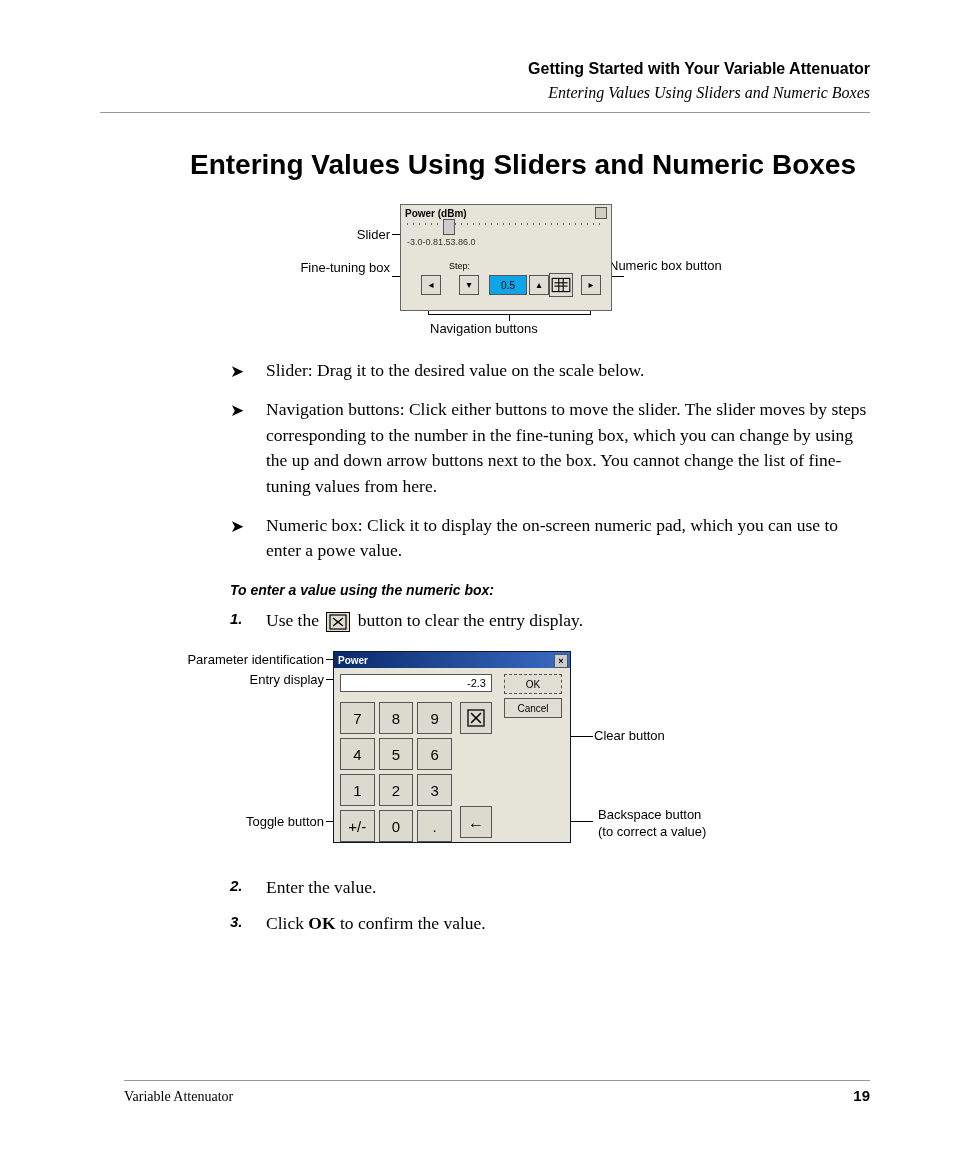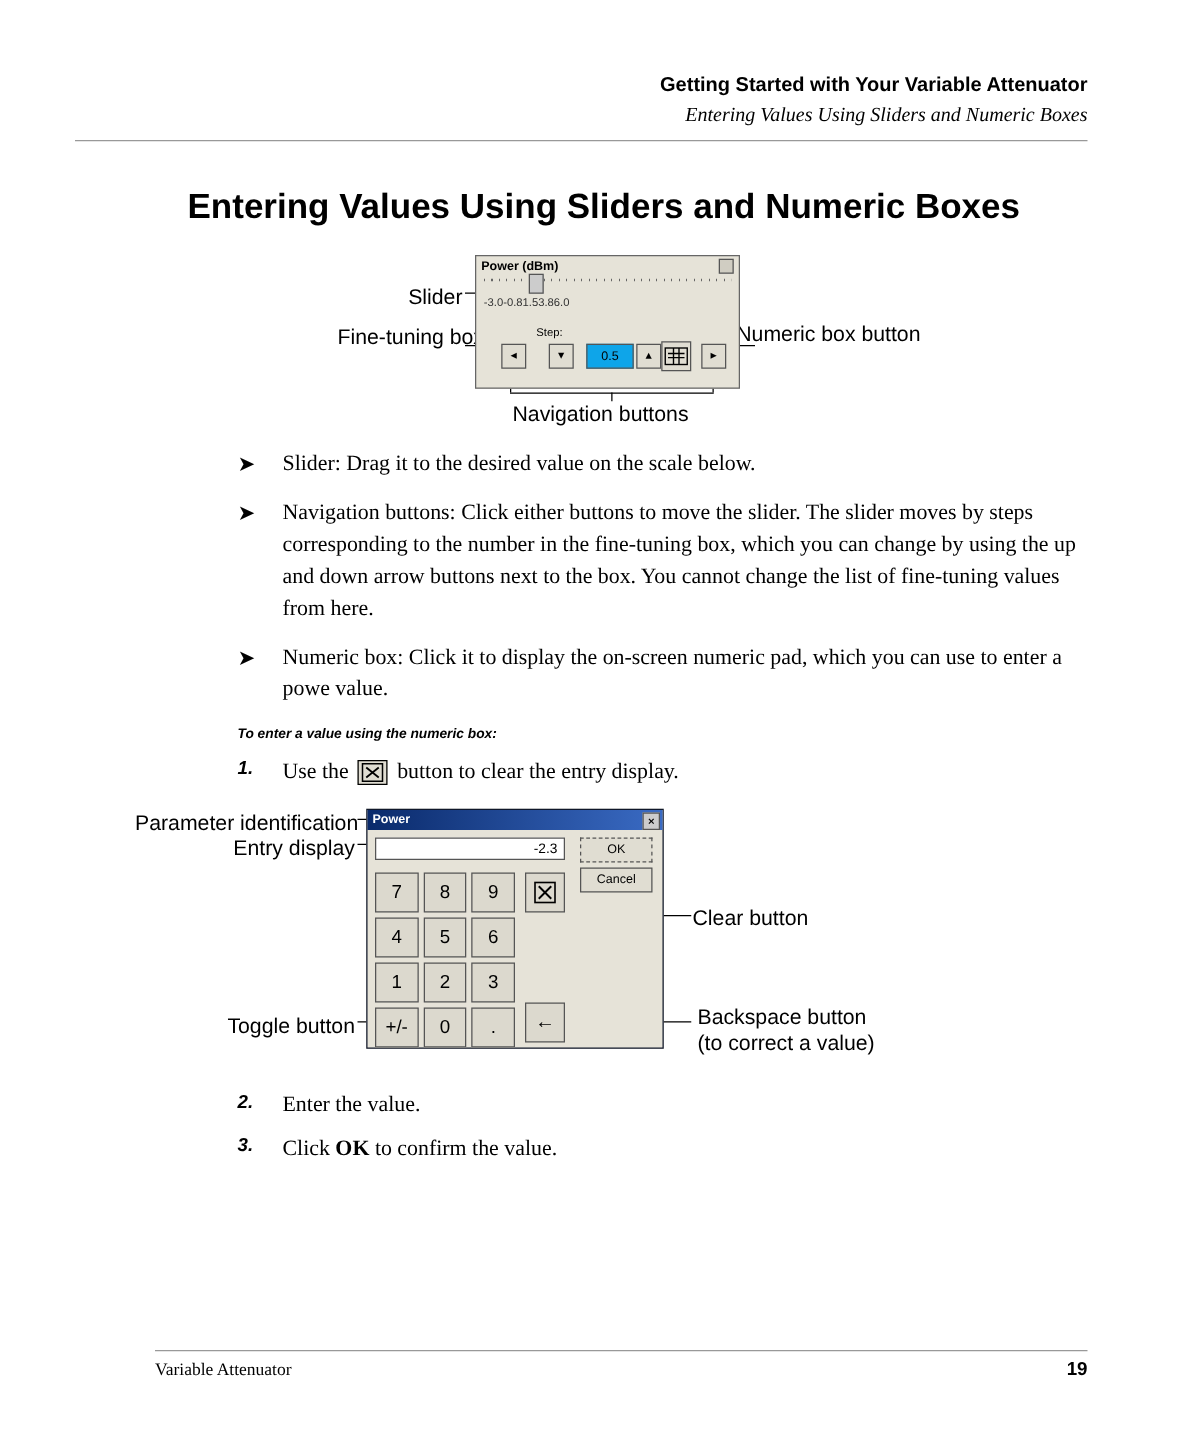--- a/index.html
+++ b/index.html
@@ -1,41 +1,41 @@
 <!DOCTYPE html>
 <html><head>
 <meta charset="utf-8">
 <style>
 html,body{margin:0;padding:0;background:#fff;font-family:Georgia,'Times New Roman',serif;color:#000}
-.page{width:954px;height:1159px;position:relative;box-sizing:border-box;padding:60px 84px 40px 60px}
+.page{width:954px;height:1159px;position:relative;box-sizing:border-box;padding:60px 84px 40px 100px}
 .hdr{text-align:right;font-family:Verdana,Arial,sans-serif}
 .hdr .chap{font-weight:700;font-size:16px;margin-bottom:6px}
 .hdr .sub{font-style:italic;font-family:Georgia,serif;font-size:16px;margin-bottom:10px}
 .hdr hr{border:none;border-top:1.5px solid #999;margin:0}
 h1{font-family:Verdana,Arial,sans-serif;font-weight:800;font-size:28px;line-height:1.25;margin:34px 0 22px 90px}
 .body{margin-left:130px;margin-right:0;font-size:17.5px;line-height:1.45}
 .lead{margin-bottom:18px}
 .fig1-wrap{position:relative;width:500px;margin:8px auto 24px;height:130px;font-family:Arial,sans-serif}
-.lbl{position:absolute;font-size:17px;white-space:nowrap}
+.lbl{position:absolute;font-size:13px;white-space:nowrap}
 .lblR{text-align:right}
 .line{position:absolute;background:#000}
 .fig1{position:absolute;left:100px;top:0;width:210px;height:105px;border:1px solid #666;background:#e6e3d8}
 .fig1 .title{position:absolute;left:4px;top:3px;font:700 10px Arial}
 .fig1 .bar{position:absolute;left:6px;top:18px;right:6px;height:2px;background:repeating-linear-gradient(90deg,#666 0 1px,transparent 1px 6px)}
 .fig1 .thumb{position:absolute;left:42px;top:14px;width:10px;height:14px;background:#ccc;border:1px solid #555}
 .fig1 .ticks{position:absolute;left:6px;top:32px;right:6px;height:20px;font:9px Arial;color:#333;display:flex;}
 .fig1 .step{position:absolute;left:48px;top:56px;font:9px Arial}
 .fig1 .btn{position:absolute;top:70px;width:18px;height:18px;border:1px solid #555;background:#e0ddd2;display:flex;align-items:center;justify-content:center;font-size:10px}
 .fig1 .numbox{position:absolute;top:70px;left:88px;width:36px;height:18px;background:#0ea5e9;border:1px solid #555;font:10px Arial;display:flex;align-items:center;justify-content:center}
 .fig1 .kbd{position:absolute;top:68px;left:148px;width:22px;height:22px;border:1px solid #555;background:#e0ddd2;display:flex;align-items:center;justify-content:center}
 .fig1 .max{position:absolute;right:4px;top:2px;width:10px;height:10px;border:1px solid #555;background:#d0cdc2}
 .bullets{margin:0 0 16px 0;padding:0;list-style:none}
 .bullets li{position:relative;padding-left:36px;margin-bottom:14px}
 .bullets li:before{content:"➤";position:absolute;left:0;top:2px;font-size:17px}
-.proc-title{font-family:Verdana,Arial,sans-serif;font-weight:700;font-style:italic;font-size:11px;margin-bottom:8px}
+.proc-title{font-family:Verdana,Arial,sans-serif;font-weight:700;font-style:italic;font-size:14px;margin-bottom:8px}
 ol.steps{list-style:none;padding:0;margin:0}
 ol.steps>li{position:relative;padding-left:36px;margin-bottom:10px;font-size:17.5px}
 ol.steps .num{position:absolute;left:0;font-family:Verdana,Arial,sans-serif;font-weight:700;font-style:italic;font-size:15px}
 .inline-icon{display:inline-block;vertical-align:middle;width:22px;height:18px;border:1.5px solid #000;background:#e0ddd2;position:relative;margin:0 3px}
 .inline-icon svg{position:absolute;inset:0}
 .fig2-wrap{position:relative;width:640px;margin:18px 0 24px -72px;height:200px;font-family:Arial,sans-serif}
 .fig2{position:absolute;left:175px;top:0;width:236px;height:190px;border:1px solid #0f172a;background:#e6e3d8}
 .fig2 .tbar{position:absolute;left:0;top:0;right:0;height:16px;background:linear-gradient(90deg,#0a2a6b,#3a6bc4);color:#fff;font:700 10px Arial;padding-left:4px;display:flex;align-items:center}
 .fig2 .tbar .x{position:absolute;right:2px;top:2px;width:12px;height:12px;background:#ccc;border:1px solid #555;display:flex;align-items:center;justify-content:center;color:#000;font-size:9px}
 .fig2 .entry{position:absolute;left:6px;top:22px;width:152px;height:18px;background:#fff;border:1px solid #555;font:11px Arial;display:flex;align-items:center;justify-content:flex-end;padding-right:5px;box-sizing:border-box}

